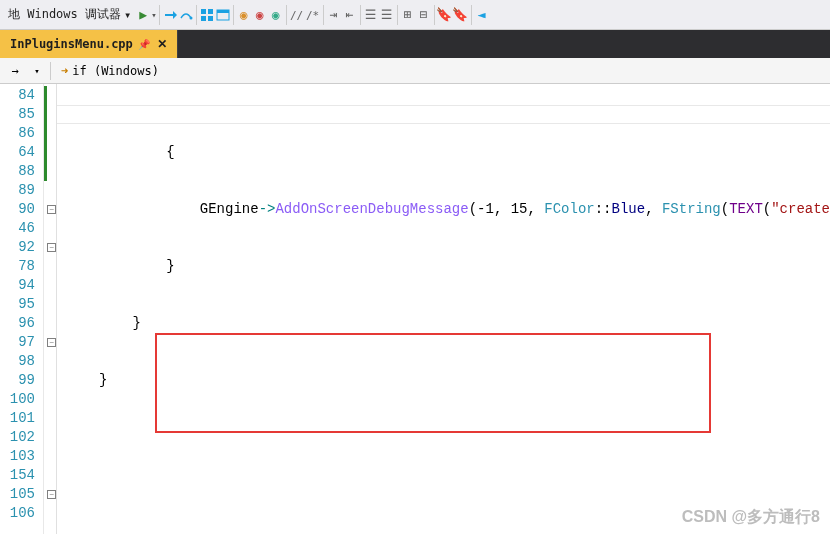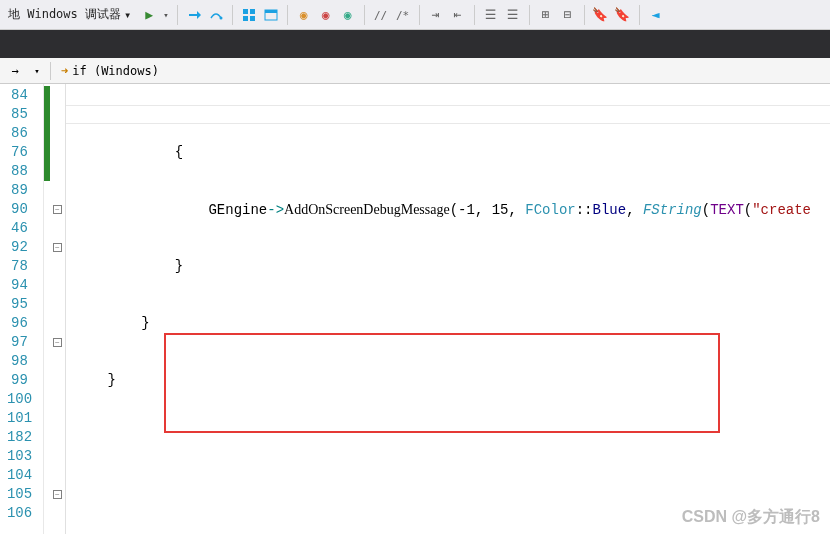--- a/index.html
+++ b/index.html
@@ -11,21 +11,21 @@
       height: 534px;
       overflow: hidden;
       position: relative;
     }
     .toolbar {
       background: #eeeef2;
       height: 30px;
       display: flex;
       align-items: center;
       padding: 0 4px;
-      gap: 6px;
+      gap: 0;
       border-bottom: 1px solid #ccc;
     }
     .toolbar-item {
       display: flex;
       align-items: center;
       gap: 3px;
       padding: 2px 4px;
       font-size: 12px;
       color: #1e1e1e;
     }
@@ -71,21 +71,21 @@
       display: flex;
       height: calc(534px - 30px - 28px - 26px);
       font-family: Consolas, "Courier New", monospace;
       font-size: 14px;
       line-height: 19px;
       position: relative;
     }
     .gutter {
       background: #fff;
       color: #2b91af;
-      text-align: center;
+      text-align: right;
       padding: 2px 8px 2px 4px;
       user-select: none;
       border-right: 1px solid #e8e8e8;
       min-width: 44px;
     }
     .gutter .ln { height: 19px; }
     .fold-col {
       width: 16px;
       padding-top: 2px;
       border-right: 1px solid #e0e0e0;
@@ -103,25 +103,25 @@
       padding: 2px 0 2px 8px;
       white-space: pre;
       color: #000;
       position: relative;
       flex: 1;
     }
     .code .line { height: 19px; }
     .kw { color: #0000ff; }
     .str { color: #a31515; }
     .op { color: #008080; }
-    .italic { font-style: italic; }
+    .italic { }
     .enumval { color: #000080; }
     .macro { color: #6f008a; }
     .classname { color: #2b91af; }
-    .fn { color: #000000; font-family: Liberation Serif, serif; }
+    .fn { color: #8b5cf6; }
     .current-line {
       position: absolute;
       left: 0; right: 0;
       height: 19px;
       border-top: 1px solid #e8e8e8;
       border-bottom: 1px solid #e8e8e8;
       top: 21px;
       pointer-events: none;
       z-index: 0;
     }
@@ -209,55 +209,60 @@
   <span class="toolbar-icon" style="color:#666;">⊞</span>
   <span class="toolbar-icon" style="color:#666;">⊟</span>
   <div class="toolbar-sep"></div>
   <span class="toolbar-icon" style="color:#666;">🔖</span>
   <span class="toolbar-icon" style="color:#666;">🔖</span>
   <div class="toolbar-sep"></div>
   <span class="toolbar-icon" style="color:#1ba1e2;">◄</span>
 </div>
 
 <div class="tab-bar">
+  <div class="tab active">
+    <span>InPluginsMenu.cpp</span>
+    <span class="tab-pin">📌</span>
+    <span class="tab-close">✕</span>
+  </div>
 </div>
 
 <div class="nav-bar">
   <span class="nav-arrow">→</span>
   <span class="nav-arrow" style="font-size:9px;">▾</span>
   <div style="width:1px;height:18px;background:#ccc;"></div>
   <div class="nav-dropdown">
     <span style="color:#c77d00;">➜</span>
     <span>if (Windows)</span>
   </div>
 </div>
 
 <div class="editor">
   <div class="gutter">
     <div class="ln">84</div>
     <div class="ln">85</div>
     <div class="ln">86</div>
-    <div class="ln">76</div>
+    <div class="ln">64</div>
     <div class="ln">88</div>
     <div class="ln">89</div>
     <div class="ln">90</div>
     <div class="ln">46</div>
     <div class="ln">92</div>
     <div class="ln">78</div>
     <div class="ln">94</div>
     <div class="ln">95</div>
     <div class="ln">96</div>
     <div class="ln">97</div>
     <div class="ln">98</div>
     <div class="ln">99</div>
     <div class="ln">100</div>
     <div class="ln">101</div>
-    <div class="ln">182</div>
+    <div class="ln">102</div>
     <div class="ln">103</div>
-    <div class="ln">104</div>
+    <div class="ln">154</div>
     <div class="ln">105</div>
     <div class="ln">106</div>
   </div>
   <div class="change-col">
     <div class="ch green"></div>
       <div class="ch green"></div>
       <div class="ch green"></div>
       <div class="ch green"></div>
       <div class="ch green"></div>
     <div class="ch"></div>

